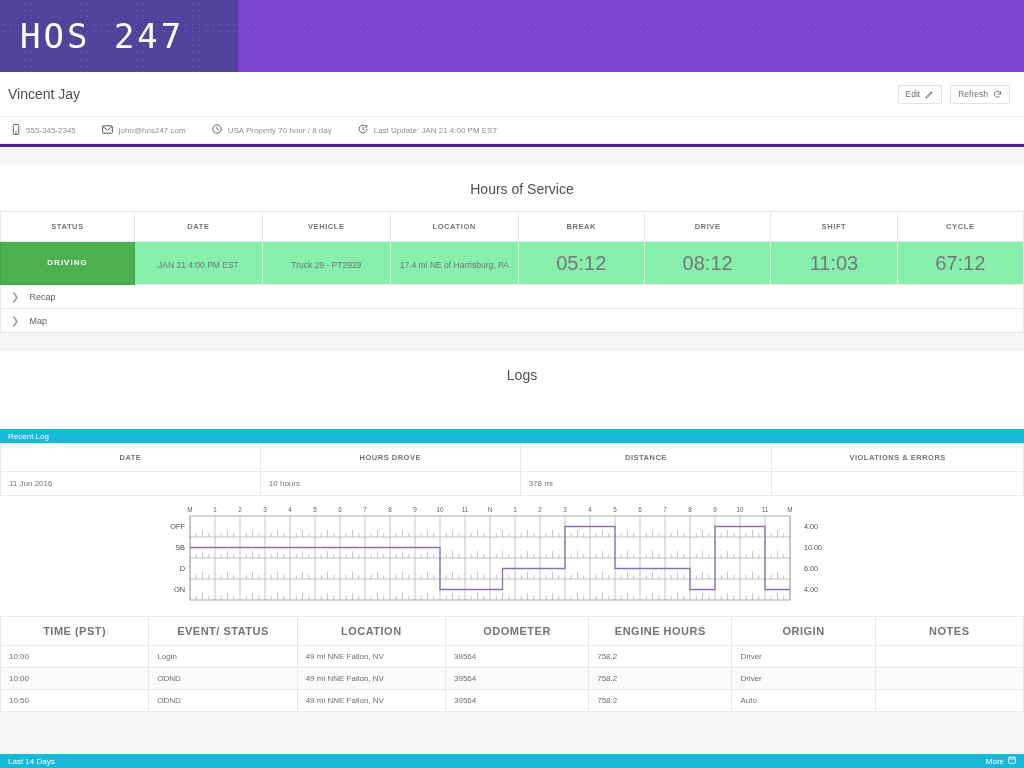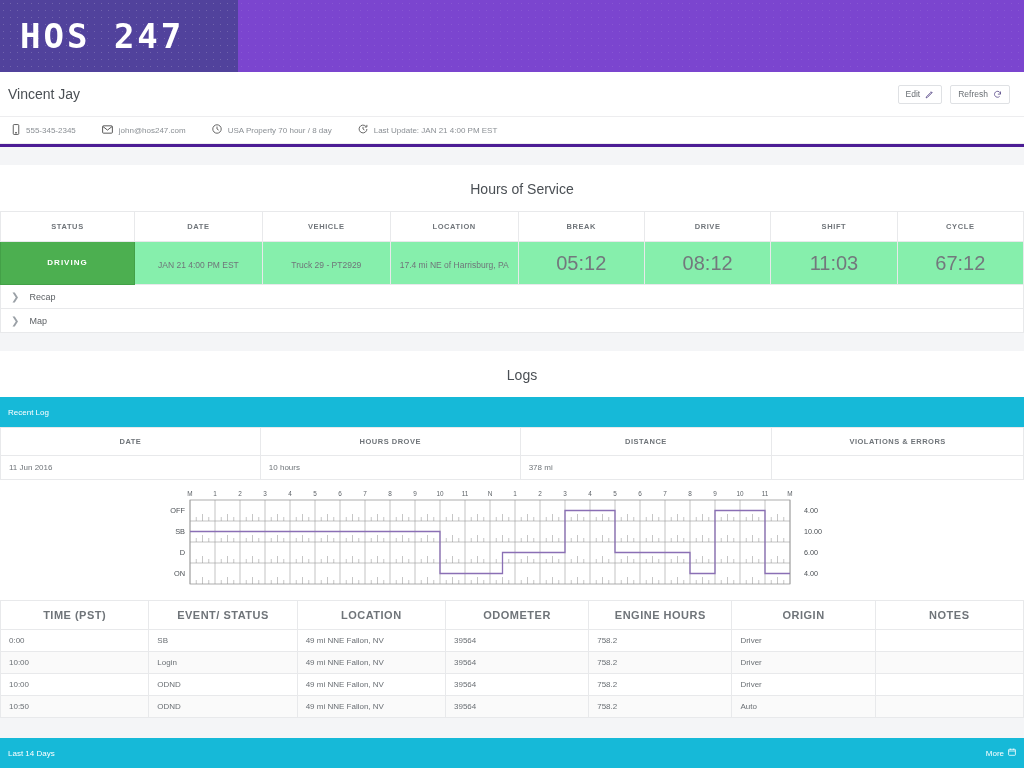--- a/index.html
+++ b/index.html
@@ -33,21 +33,21 @@
     content: ""; position: absolute; inset: 0;
     background-image: radial-gradient(rgba(255,255,255,.10) 0.6px, transparent 0.7px);
     background-size: 7px 7px;
   }
   .logo-text {
     position: relative; z-index: 2;
     margin-left: 20px;
     color: #ffffff;
     font-family: "DejaVu Sans Mono", monospace;
     font-size: 34px;
-    font-weight: 700;
+    font-weight: 400;
     letter-spacing: 3px;
   }
 
   
   .driver-card { background: #ffffff; padding: 0; border-bottom: 3px solid #4c1d95; }
   .driver-head {
     height: 44px; display: flex; align-items: center;
     padding: 0 14px 0 6px;
   }
   .driver-name { font-size: 14px; color: #4a4f54; padding-left: 2px; }
@@ -106,22 +106,23 @@
     height: 24px; padding-left: 10px;
     border-left: 1px solid #e8e9eb; border-right: 1px solid #e8e9eb;
     border-bottom: 1px solid #e8e9eb;
     font-size: 9px; color: #5d6165; cursor: pointer; background: #fff;
   }
   .chev { color: #9aa0a6; font-size: 10px; line-height: 1; }
 
   
   .bar-cyan {
     background: #16b9d8; color: #ffffff;
-    font-size: 8px; height: 30px; display: flex; align-items: center;
+    font-size: 8px; height: 14px; display: flex; align-items: center;
     padding: 0 8px;
+    margin-top: 32px;
   }
   .bar-cyan .right { margin-left: auto; display: flex; align-items: center; gap: 4px; }
 
   .log-table { width: 100%; border-collapse: collapse; table-layout: fixed; }
   .log-table th {
     font-size: 7.5px; letter-spacing: .5px; font-weight: 700;
     color: #6f7479; text-transform: uppercase;
     padding: 9px 4px; text-align: center;
     border: 1px solid #e8e9eb; background: #fff;
   }
@@ -688,29 +689,20 @@
           <th>EVENT/ STATUS</th>
           <th>LOCATION</th>
           <th>ODOMETER</th>
           <th>ENGINE HOURS</th>
           <th>ORIGIN</th>
           <th>NOTES</th>
         </tr>
       </thead>
       <tbody id="events-body">
           <tr>
-            <td>0:00</td>
-            <td>SB</td>
-            <td>49 mi NNE Fallon, NV</td>
-            <td>39564</td>
-            <td>758.2</td>
-            <td>Driver</td>
-            <td></td>
-          </tr>
-          <tr>
             <td>10:00</td>
             <td>Login</td>
             <td>49 mi NNE Fallon, NV</td>
             <td>39564</td>
             <td>758.2</td>
             <td>Driver</td>
             <td></td>
           </tr>
           <tr>
             <td>10:00</td>

